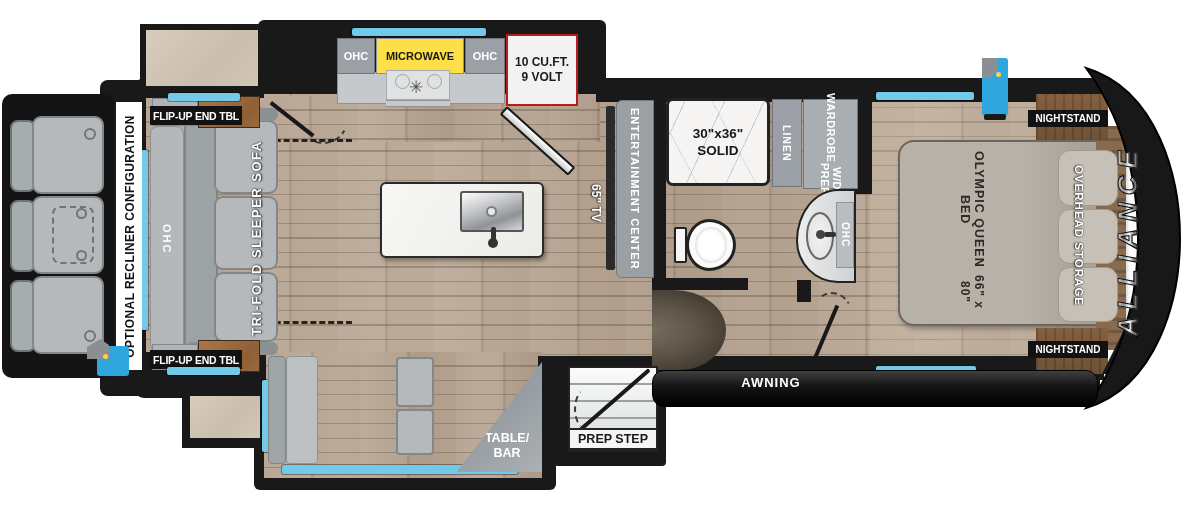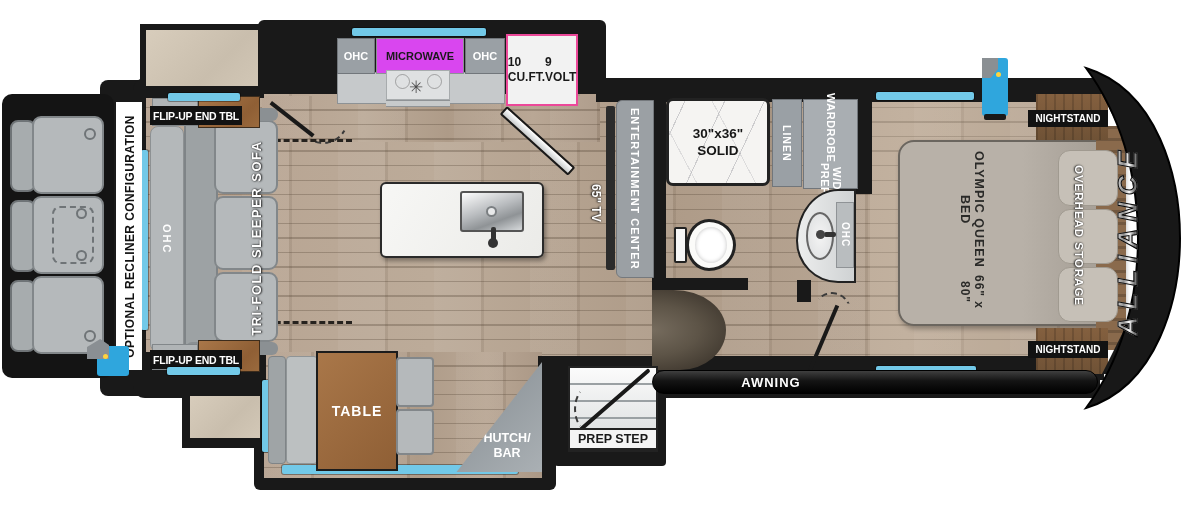--- a/index.html
+++ b/index.html
@@ -73,35 +73,35 @@
   <div class="abs blk" style="left:656px;top:278px;width:92px;height:12px;"></div>
 
   <div class="abs" style="left:652px;top:290px;width:74px;height:80px;
        background:radial-gradient(ellipse at 0% 50%, #766c5e 0%, #5d5447 45%, #463e34 75%, #363027 100%);
        border-radius:0 85% 75% 0 / 0 60% 60% 0;"></div>
 
   <div class="abs cab-light" style="left:337px;top:72px;width:168px;height:32px;"></div>
   <div class="abs cab wlabel" style="left:337px;top:38px;width:38px;height:36px;font-size:11px;">
     <span>OHC</span>
     </div>
-  <div class="abs cab-light blabel" style="left:376px;top:38px;width:88px;height:36px;font-size:11px;background:#d946ef;">
+  <div class="abs cab-light blabel" style="left:376px;top:38px;width:88px;height:36px;font-size:11px;background:#fde047;">
     <span>MICROWAVE</span>
     </div>
   <div class="abs cab wlabel" style="left:465px;top:38px;width:40px;height:36px;font-size:11px;">
     <span>OHC</span>
     </div>
 
   <div class="abs" style="left:386px;top:70px;width:64px;height:30px;background:#dfe1e2;border:1px solid #a7abad;box-sizing:border-box;">
     <div class="abs" style="left:8px;top:3px;width:13px;height:13px;border:1.5px solid rgba(110,110,110,.55);border-radius:50%;"></div>
     <div class="abs" style="left:40px;top:3px;width:13px;height:13px;border:1.5px solid rgba(110,110,110,.55);border-radius:50%;"></div>
     <div class="abs" style="left:22px;top:8px;font-size:17px;color:#4c4c4c;line-height:17px;">✳</div>
   </div>
   <div class="abs" style="left:386px;top:100px;width:64px;height:7px;background:#c7cacb;border-top:1.5px solid #8f9396;border-bottom:1.5px solid #8f9396;box-sizing:border-box;"></div>
 
-  <div class="abs" style="left:506px;top:34px;width:72px;height:72px;background:#f2f2f2;border:2px solid #ec4899;box-sizing:border-box;display:flex;flex-direction:row;align-items:center;justify-content:center;font-weight:bold;font-size:12px;color:#1a1a1a;line-height:15px;">
+  <div class="abs" style="left:506px;top:34px;width:72px;height:72px;background:#f2f2f2;border:2px solid #b91c1c;box-sizing:border-box;display:flex;flex-direction:column;align-items:center;justify-content:center;font-weight:bold;font-size:12px;color:#1a1a1a;line-height:15px;">
     <span>10 CU.FT.</span>
     <span>9 VOLT</span>
   </div>
   <div class="abs" style="left:507px;top:106px;width:92px;height:11px;background:linear-gradient(180deg,#ffffff,#c9cccd);border:2px solid #191919;box-sizing:border-box;transform:rotate(42deg);transform-origin:0 0;border-radius:2px;"></div>
 
   <div class="abs" style="left:272px;top:101px;width:54px;height:4px;background:#191919;transform:rotate(38deg);transform-origin:0 0;"></div>
   <div class="abs" style="left:300px;top:98px;width:44px;height:42px;border:2px dashed #3a3a3a;border-color:transparent transparent #3a3a3a transparent;border-radius:50%;transform:rotate(-18deg);"></div>
 
   <div class="abs" style="left:380px;top:182px;width:164px;height:76px;background:linear-gradient(120deg,#f7f7f5,#ebebe8);border:2px solid #2a2a2a;border-radius:6px;box-sizing:border-box;box-shadow:2px 3px 4px rgba(0,0,0,.35);"></div>
   <div class="abs" style="left:460px;top:191px;width:64px;height:41px;background:linear-gradient(160deg,#fdfdfd,#b9bcbf 45%,#8f9396 70%,#d6d9db);border:2px solid #555;border-radius:3px;box-sizing:border-box;"></div>
@@ -207,41 +207,38 @@
   <div class="abs win" style="left:168px;top:93px;width:72px;height:8px;"></div>
   <div class="abs win" style="left:876px;top:92px;width:98px;height:8px;"></div>
   <div class="abs win" style="left:141px;top:150px;width:7px;height:180px;"></div>
   <div class="abs win" style="left:167px;top:367px;width:73px;height:8px;"></div>
   <div class="abs win" style="left:876px;top:366px;width:100px;height:8px;"></div>
   <div class="abs win" style="left:282px;top:465px;width:236px;height:9px;"></div>
   <div class="abs win" style="left:262px;top:380px;width:8px;height:72px;"></div>
 
   <div class="abs" style="left:268px;top:356px;width:18px;height:108px;background:#9fa4a6;border:1px solid #7f8487;border-radius:4px;box-sizing:border-box;"></div>
   <div class="abs" style="left:286px;top:356px;width:32px;height:108px;background:#bcc0c1;border:1px solid #8f9496;border-radius:4px;box-sizing:border-box;"></div>
-  <div class="abs woodgrain bar" style="left:316px;top:351px;width:78px;height:116px;border:2px solid #1c1c1c;background-image:linear-gradient(135deg,#a97749,#8f5f35);font-size:14px;letter-spacing:1px;">
-    <span>TABLE</span>
-    </div>
   <div class="abs seat" style="left:396px;top:357px;width:38px;height:50px;border-radius:4px;"></div>
   <div class="abs seat" style="left:396px;top:409px;width:38px;height:46px;border-radius:4px;"></div>
 
   <div class="abs" style="left:452px;top:362px;width:90px;height:110px;clip-path:polygon(100% 0,100% 100%,5% 100%);background:linear-gradient(315deg,#aab0b4,#8f969b 70%);">
     <div class="abs wlabel" style="left:26px;top:66px;width:58px;height:36px;font-size:12.5px;line-height:15px;flex-direction:column;">
-      <span>HUTCH/</span>
+      <span>TABLE/</span>
       <span>BAR</span>
     </div>
   </div>
 
   <div class="abs" style="left:568px;top:366px;width:90px;height:86px;background:linear-gradient(180deg,#fbfbfb,#d8dbdc);border:2px solid #222;box-sizing:border-box;background-image:repeating-linear-gradient(180deg, transparent 0 15px, #9aa0a3 15px 17px),linear-gradient(180deg,#fbfbfb,#d8dbdc);"></div>
   <div class="abs" style="left:580px;top:428px;width:92px;height:4px;background:#191919;transform:rotate(-41deg);transform-origin:0 50%;border-radius:2px;"></div>
   <div class="abs" style="left:574px;top:386px;width:26px;height:42px;border:2px dashed #3a3a3a;border-color:transparent transparent transparent #3a3a3a;border-radius:50%;"></div>
   <div class="abs blabel" style="left:568px;top:428px;width:90px;height:22px;background:#f4f4f4;border:2px solid #222;box-sizing:border-box;font-size:12.5px;">
     <span>PREP STEP</span>
     </div>
 
-  <div class="abs" style="left:652px;top:370px;width:446px;height:24px;background:linear-gradient(180deg,#3f3f3f,#141414 45%,#000);border:1px solid #000;border-radius:12px;box-sizing:border-box;">
+  <div class="abs" style="left:652px;top:370px;width:446px;height:37px;background:linear-gradient(180deg,#3f3f3f,#141414 45%,#000);border:1px solid #000;border-radius:12px;box-sizing:border-box;">
     <div class="abs wlabel" style="left:78px;top:0;width:80px;height:22px;font-size:13px;letter-spacing:1px;">
       <span>AWNING</span>
       </div>
   </div>
 
   <div class="abs" style="left:2px;top:94px;width:112px;height:284px;background:#141414;border-radius:10px;"></div>
   <div class="abs" style="left:10px;top:120px;width:26px;height:72px;background:#a7acae;border:2px solid #6f7477;border-radius:8px;box-sizing:border-box;"></div>
   <div class="abs seat" style="left:32px;top:116px;width:72px;height:78px;"></div>
   <div class="abs" style="left:10px;top:200px;width:26px;height:72px;background:#a7acae;border:2px solid #6f7477;border-radius:8px;box-sizing:border-box;"></div>
   <div class="abs seat" style="left:32px;top:196px;width:72px;height:78px;"></div>

